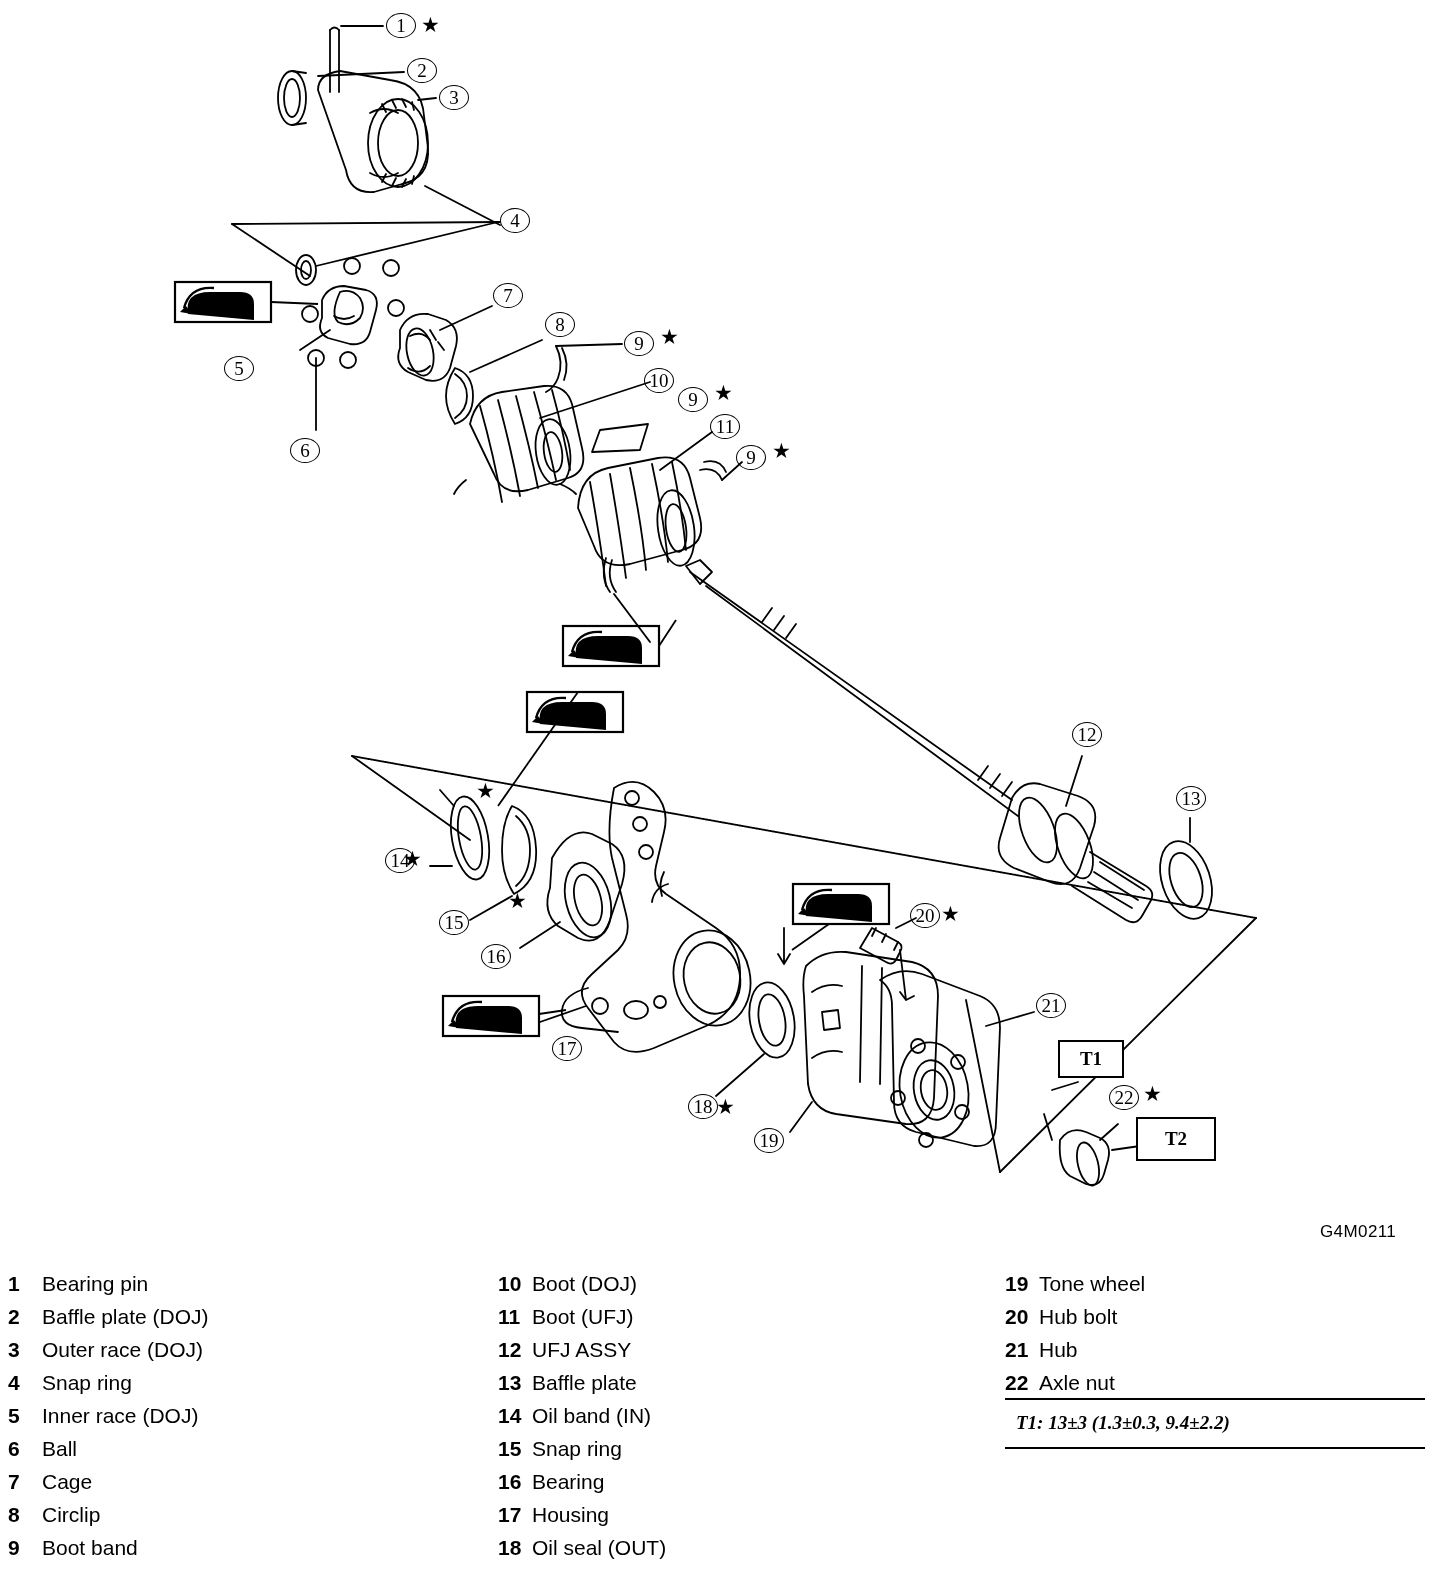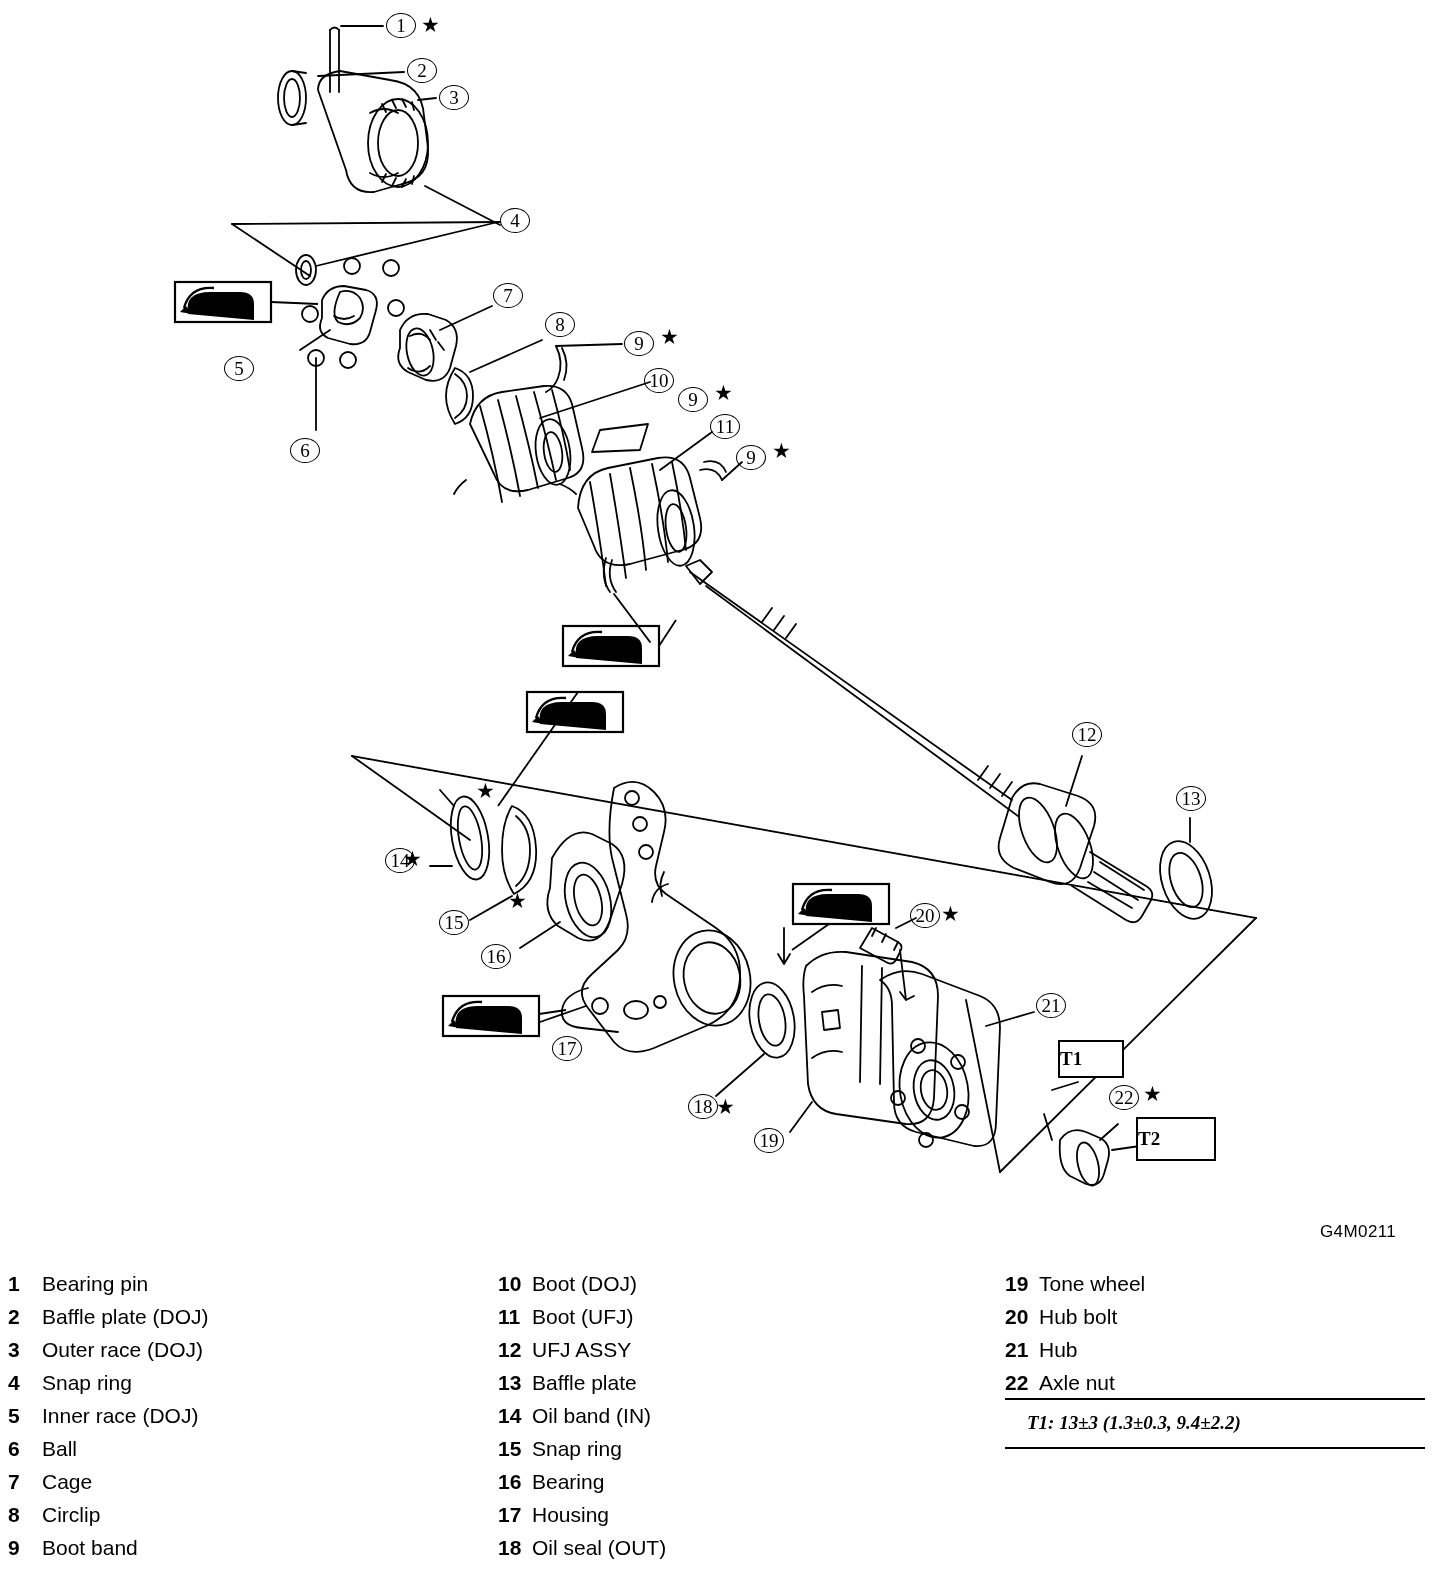--- a/index.html
+++ b/index.html
@@ -3,32 +3,32 @@
 <meta charset="utf-8">
 <style>
   html,body{margin:0;padding:0;background:#fff;}
   body{width:1456px;height:1582px;position:relative;font-family:"Liberation Sans",sans-serif;color:#000;overflow:hidden;}
   .diagram{position:absolute;left:0;top:0;width:1456px;height:1260px;}
   .diagram svg{display:block;}
   .cnum{position:absolute;width:34px;height:26px;line-height:26px;text-align:center;font-family:"Liberation Serif",serif;font-size:19px;}
   .cnum::before{content:"";position:absolute;left:2px;top:0;width:30px;height:25px;border:1.6px solid #000;border-radius:50%;box-sizing:border-box;}
   .cnum span{position:relative;z-index:2;}
   .star{position:absolute;font-size:21px;line-height:21px;}
-  .tbox{position:absolute;border:2px solid #000;background:#fff;font-family:"Liberation Serif",serif;font-weight:bold;font-size:19px;}
+  .tbox{position:absolute;border:2px solid #000;background:#fff;font-family:"Liberation Serif",serif;font-weight:bold;font-size:19px;text-align:center;}
   .code{position:absolute;font-family:"Liberation Sans",sans-serif;font-size:17px;letter-spacing:0.4px;}
   .legend{position:absolute;left:0;top:1272px;width:1456px;height:310px;}
   .col{position:absolute;top:0;}
   .lrow{display:flex;align-items:baseline;margin-bottom:9px;font-family:"Liberation Sans",sans-serif;font-size:21px;}
   .lnum{width:34px;text-align:left;font-weight:bold;font-size:21px;}
   .ltxt{white-space:nowrap;}
   .torque{position:absolute;left:1005px;top:126px;width:420px;font-family:"Liberation Serif",serif;font-style:italic;font-weight:bold;font-size:19px;}
   .torque .hr{border-top:2px solid #000;margin:0 0 9px 0;}
   .torque .hr2{border-top:2px solid #000;margin:10px 0 0 0;}
   .torque .t{margin-left:0px;line-height:1.45;}
-  .torque .ind{margin-left:22px;}
+  .torque .ind{margin-left:11px;}
 </style>
 </head>
 <body>
 
 <div class="diagram">
 <svg width="1456" height="1260" viewBox="0 0 1456 1260">
   <g fill="none" stroke="#000" stroke-width="1.8" stroke-linecap="round" stroke-linejoin="round">
 
     <line x1="330" y1="30" x2="330" y2="92"></line>
     <line x1="339" y1="30" x2="339" y2="92"></line>

